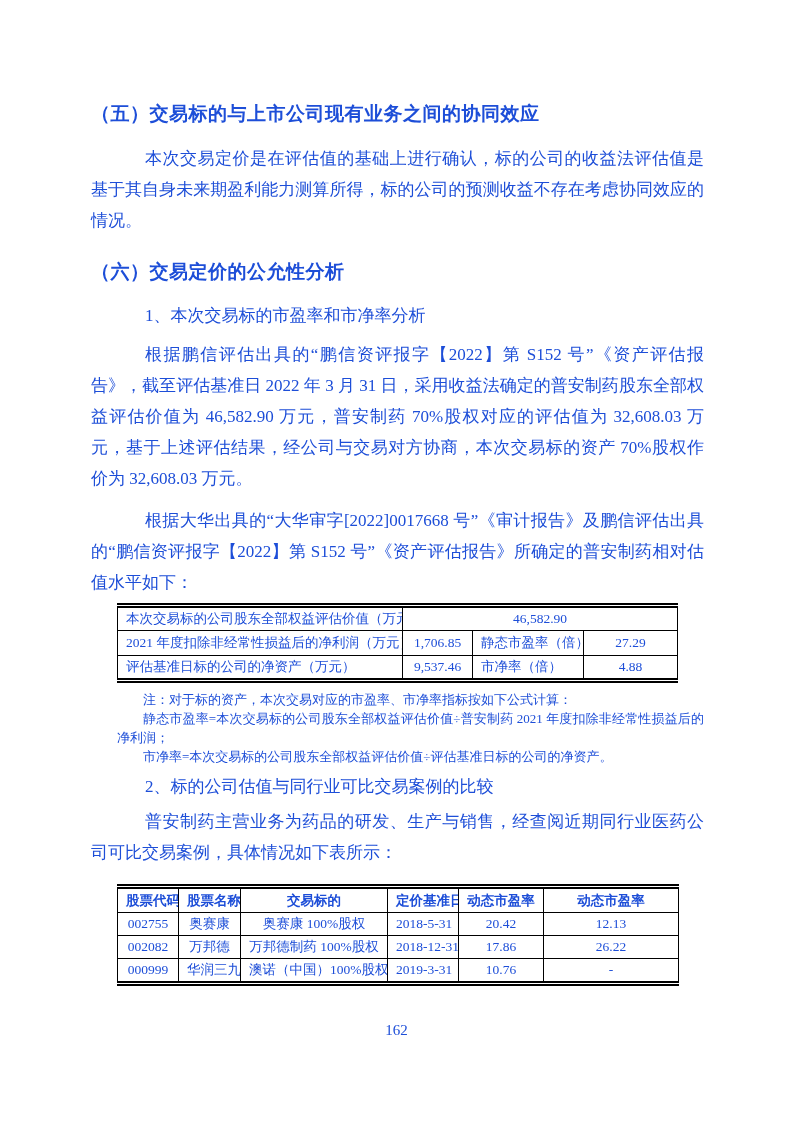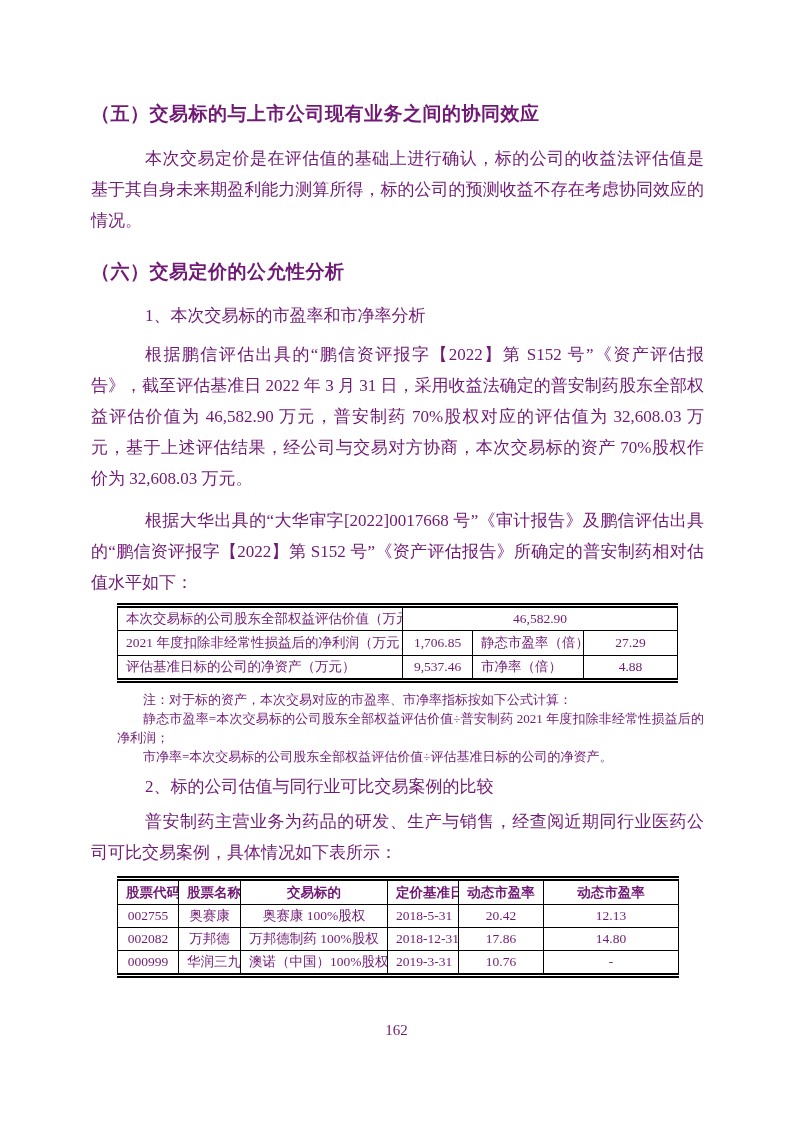--- a/index.html
+++ b/index.html
@@ -3,21 +3,21 @@
 <meta charset="utf-8">
 <style>
   * { margin: 0; padding: 0; box-sizing: border-box; }
   html, body { background: #e8e8e8; }
   .page {
     position: relative;
     width: 793px;
     height: 1122px;
     margin: 0 auto;
     background: #ffffff;
-    color: #701a75;
+    color: #1d4ed8;
     font-family: "Liberation Serif", "DejaVu Serif", serif;
     overflow: hidden;
   }
   .content {
     position: absolute;
     left: 91px;
     top: 0;
     width: 613px;
     padding-top: 101px;
   }
@@ -72,21 +72,21 @@
   .notes {
     margin-top: 7px;
     margin-left: 26px;
     width: 587px;
     font-size: 13px;
     line-height: 19px;
     text-align: justify;
   }
   .note-line { text-indent: 26px; }
 
-  .tbl-compare { width: 561px; margin-top: 8px; padding-left: 44px; }
+  .tbl-compare { width: 561px; margin-top: 16px; padding-left: 44px; }
   .tbl-compare th { height: 26px; font-weight: bold; text-align: center; font-size: 13.5px; }
   .tbl-compare td { height: 22px; text-align: center; }
 
   .page-number {
     position: absolute;
     left: 0;
     right: 0;
     top: 1022px;
     text-align: center;
     font-size: 15px;
@@ -172,21 +172,21 @@
         <td>2018-5-31</td>
         <td>20.42</td>
         <td>12.13</td>
       </tr>
       <tr>
         <td>002082</td>
         <td>万邦德</td>
         <td>万邦德制药 100%股权</td>
         <td>2018-12-31</td>
         <td>17.86</td>
-        <td>14.80</td>
+        <td>26.22</td>
       </tr>
       <tr>
         <td>000999</td>
         <td>华润三九</td>
         <td>澳诺（中国）100%股权</td>
         <td>2019-3-31</td>
         <td>10.76</td>
         <td>-</td>
       </tr>
     </tbody>

